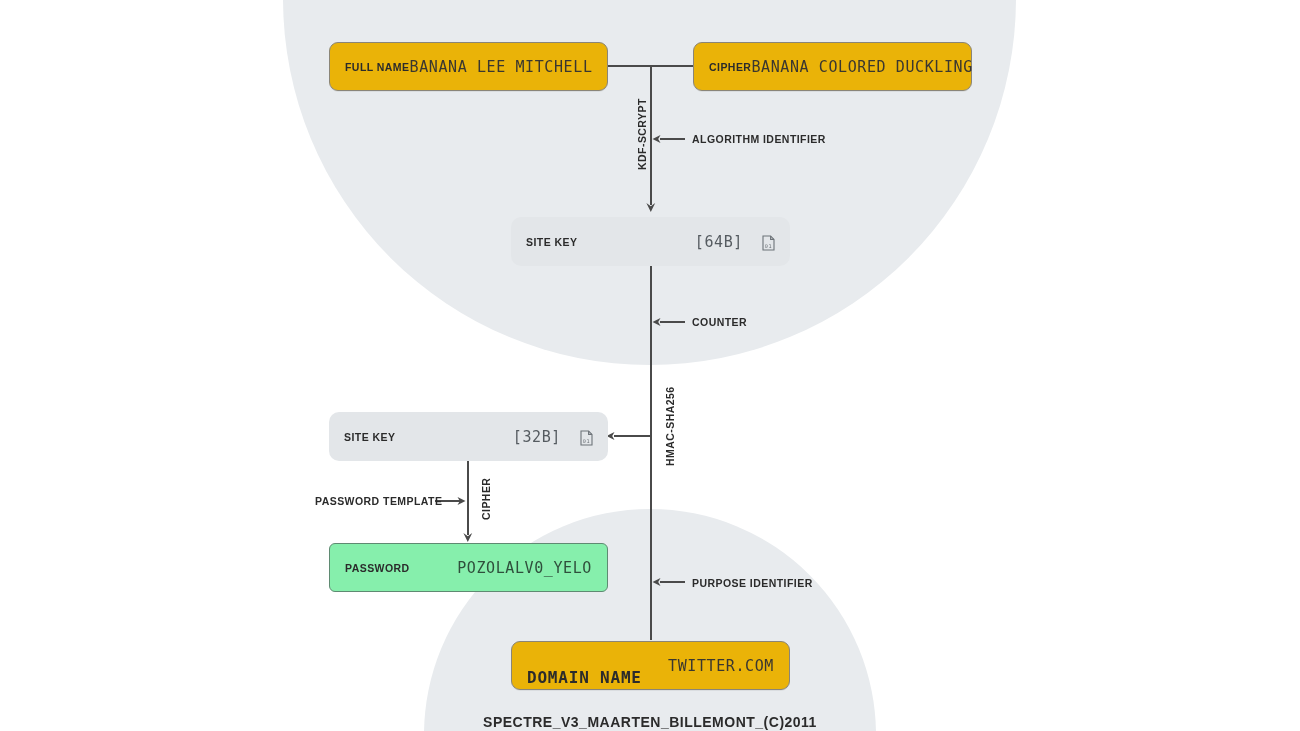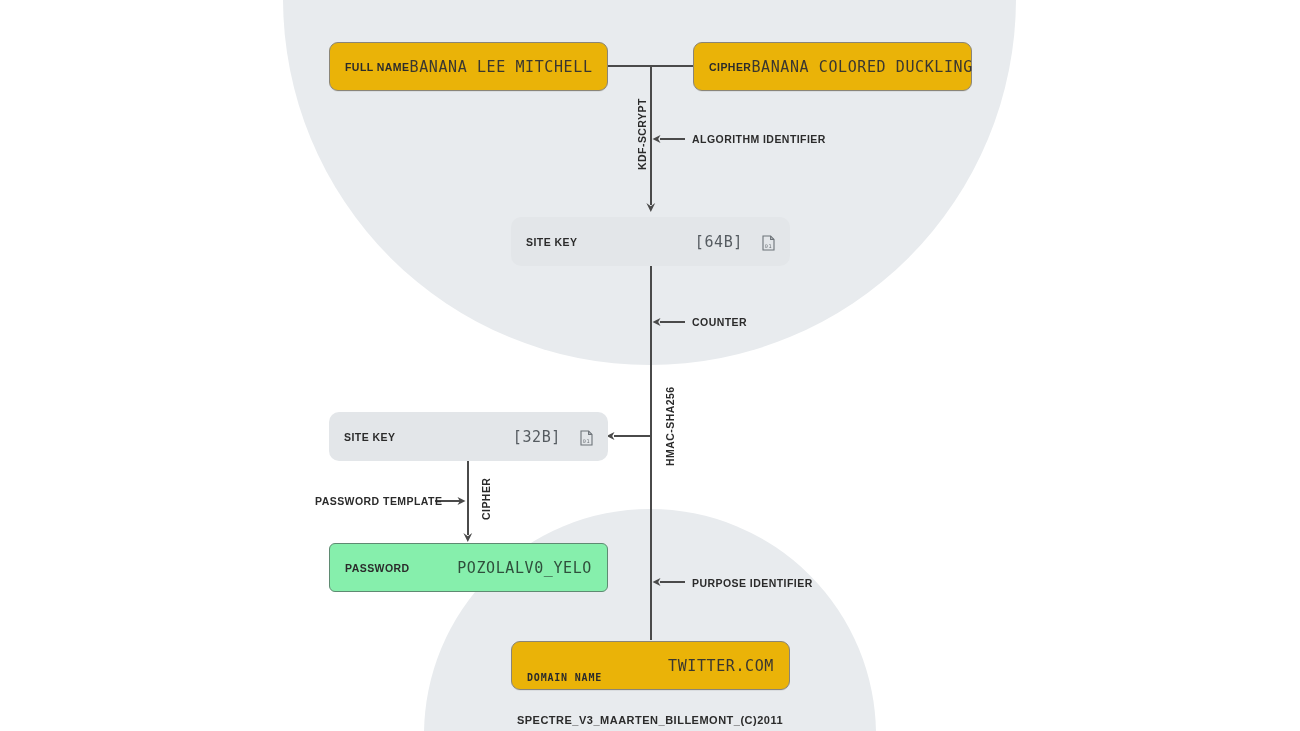--- a/index.html
+++ b/index.html
@@ -91,21 +91,21 @@
     background: #86efac;
     border: 1.4px solid #5f8a72;
     border-radius: 6px;
   }
   .field.green .val { color: #2f4f3c; }
 
   
   .field.monolabel .lbl {
     font-family: "DejaVu Sans Mono", "Liberation Mono", monospace;
     font-weight: bold;
-    font-size: 10px;
+    font-size: 16px;
     letter-spacing: 0.8px;
     margin-top: 24px;
   }
 
   
   .file-icon {
     display: inline-block;
     width: 13px;
     height: 16px;
     vertical-align: middle;
@@ -140,21 +140,21 @@
     transform: rotate(-90deg);
   }
 
   
   #footer {
     position: absolute;
     left: 0;
     top: 714px;
     width: 1300px;
     text-align: center;
-    font-size: 11px;
+    font-size: 14px;
     font-weight: bold;
     letter-spacing: 0.5px;
     color: #2b2b2b;
   }
 </style>
 </head>
 <body>
 
 <div id="stage">
 

